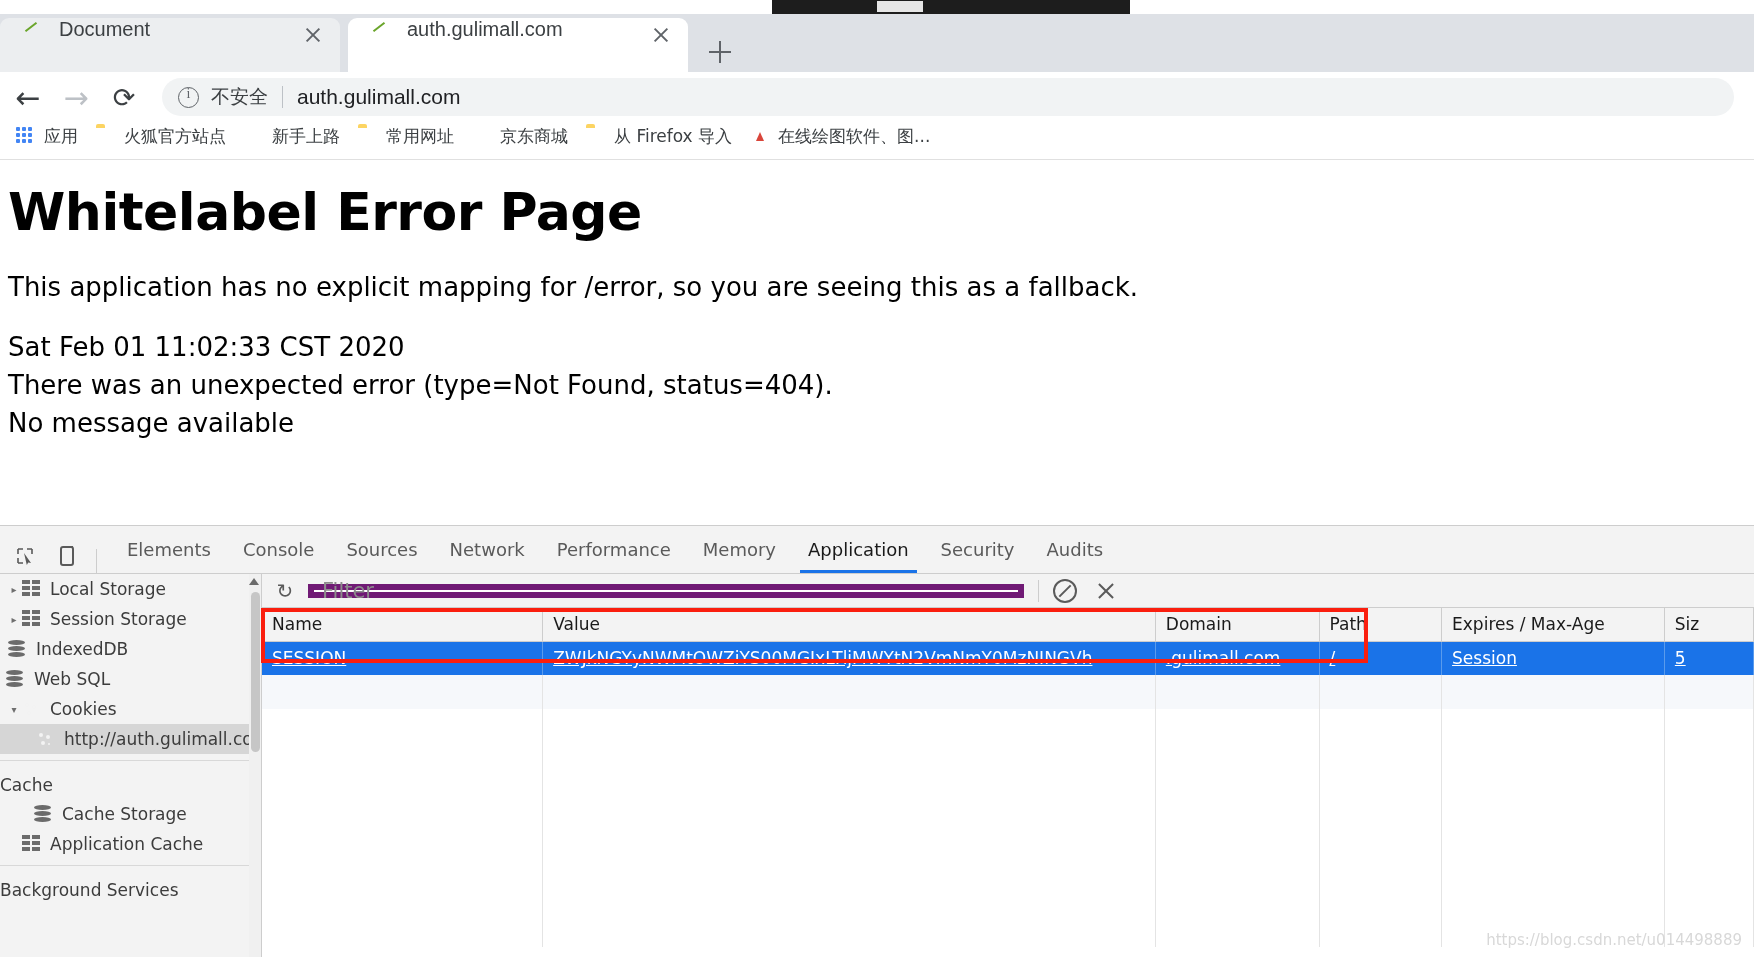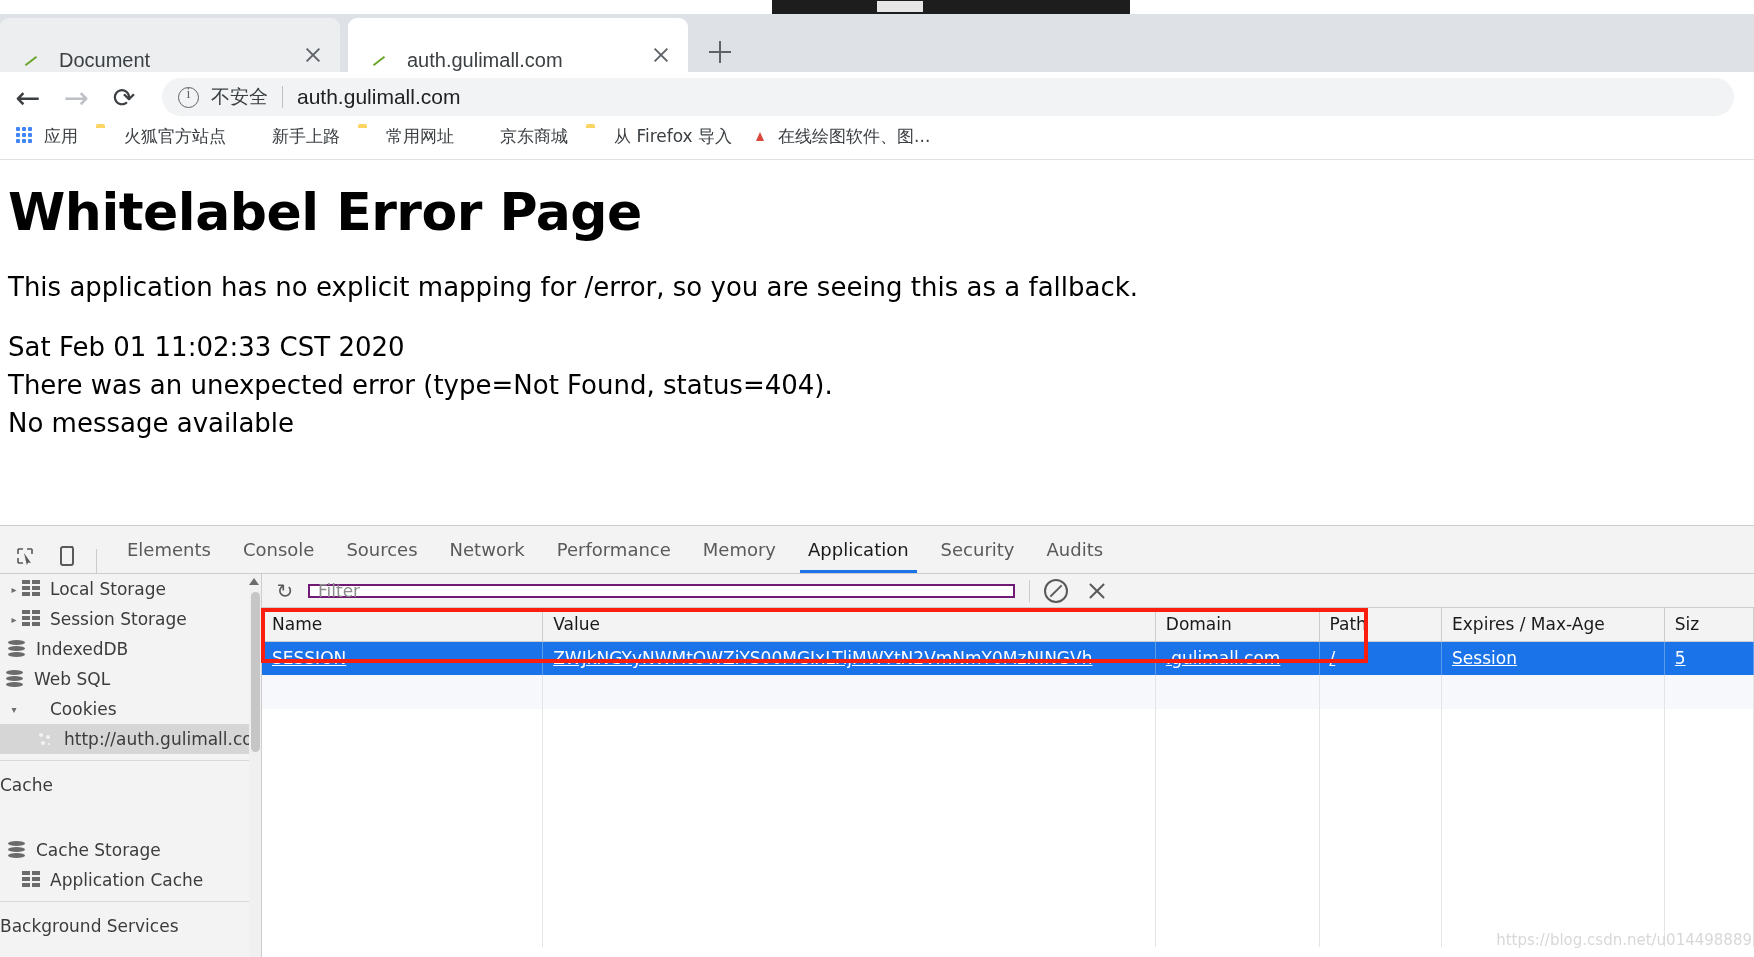--- a/index.html
+++ b/index.html
@@ -17,21 +17,21 @@
   .os-strip .dark-block { position:absolute; left:772px; top:0; width:358px; height:14px; background:#1d1d1d; }
   .os-strip .dark-block .caption-dash { position:absolute; left:105px; top:1px; width:46px; height:11px; background:#e6e6e6; }
 
   
   .tabstrip {
     position:absolute; top:14px; left:0; width:1754px; height:58px;
     background:#dee1e6;
   }
   .tab {
     position:absolute; top:4px; height:54px;
-    display:flex; align-items:flex-end;
+    display:flex; align-items:flex-start;
     border-radius: 9px 9px 0 0;
   }
   .tab.inactive { background:#eceef0; }
   .tab.active { background:#ffffff; }
   .tab-1 { left:0px; width:340px; }
   .tab-2 { left:348px; width:340px; }
   .tab-favicon {
     width:20px; height:20px; margin-left:22px; flex:0 0 auto;
     position:relative;
   }
@@ -249,21 +249,21 @@
     height:34px; display:flex; align-items:center; background:#f3f3f3;
     border-bottom:1px solid #cdcdcd;
   }
   .refresh-ic {
     width:26px; height:26px; margin-left:10px; font-size:20px; color:#5a5a5a;
     display:flex; align-items:center; justify-content:center; cursor:pointer;
     font-family:"DejaVu Sans", sans-serif;
   }
   .filter-input {
     flex:1 1 auto; margin-left:10px; height:14px; background:#fff;
-    border:2px solid #701a75; padding:0 8px; font-size:17px; color:#8c8c8c;
+    border:6px solid #701a75; padding:0 8px; font-size:21px; color:#8c8c8c;
     display:flex; align-items:center; font-family:"DejaVu Sans", sans-serif;
     max-width: 740px;
   }
   .fb-sep { width:1px; height:22px; background:#cdcdcd; margin:0 14px; }
   .ban-ic {
     width:24px; height:24px; border:2px solid #5a5a5a; border-radius:50%;
     position:relative; cursor:pointer; flex:0 0 auto;
   }
   .ban-ic::after {
     content:""; position:absolute; left:2px; top:9px; width:16px; height:2px;
@@ -295,21 +295,21 @@
   tr.empty-row td { background:#fff; border-right:1px solid #e4e4e4; height:34px; color:#000; }
   tr.alt-row td { background:#f6f8fb; border-right:1px solid #e4e4e4; height:34px; }
 
   
   .redbox {
     position:absolute; left:261px; top:608px; width:1107px; height:55px;
     border:4px solid #fa1e0e; z-index:50; pointer-events:none;
   }
 
   .watermark {
-    position:absolute; right:2px; bottom:8px; font-size:15px;
+    position:absolute; right:12px; bottom:8px; font-size:15px;
     color:#d8d8d8; font-family:"DejaVu Sans", sans-serif; z-index:60;
   }
 </style>
 </head>
 <body>
 
 <div class="os-strip">
   <div class="dark-block">
     <div class="caption-dash"></div>
   </div>
@@ -461,21 +461,21 @@
         <span>Cookies</span>
       </div>
       <div class="tree-row selected" style="padding-left:36px;">
         <span class="tree-ic"><span class="ic-cookie"></span></span>
         <span>http://auth.gulimall.com</span>
       </div>
 
       <div class="tree-divider"></div>
 
       <div class="tree-section-title">Cache</div>
-      <div class="tree-row" style="padding-left:8px;margin-top:36px;">
+      <div class="tree-row" style="padding-left:34px;">
         <span class="tree-ic"><span class="ic-db"><i></i><i></i><i></i></span></span>
         <span>Cache Storage</span>
       </div>
       <div class="tree-row" style="padding-left:22px;">
         <span class="tree-ic">
             <span class="ic-grid">
               <i></i>
               <i></i>
               <i></i>
               <i></i>

